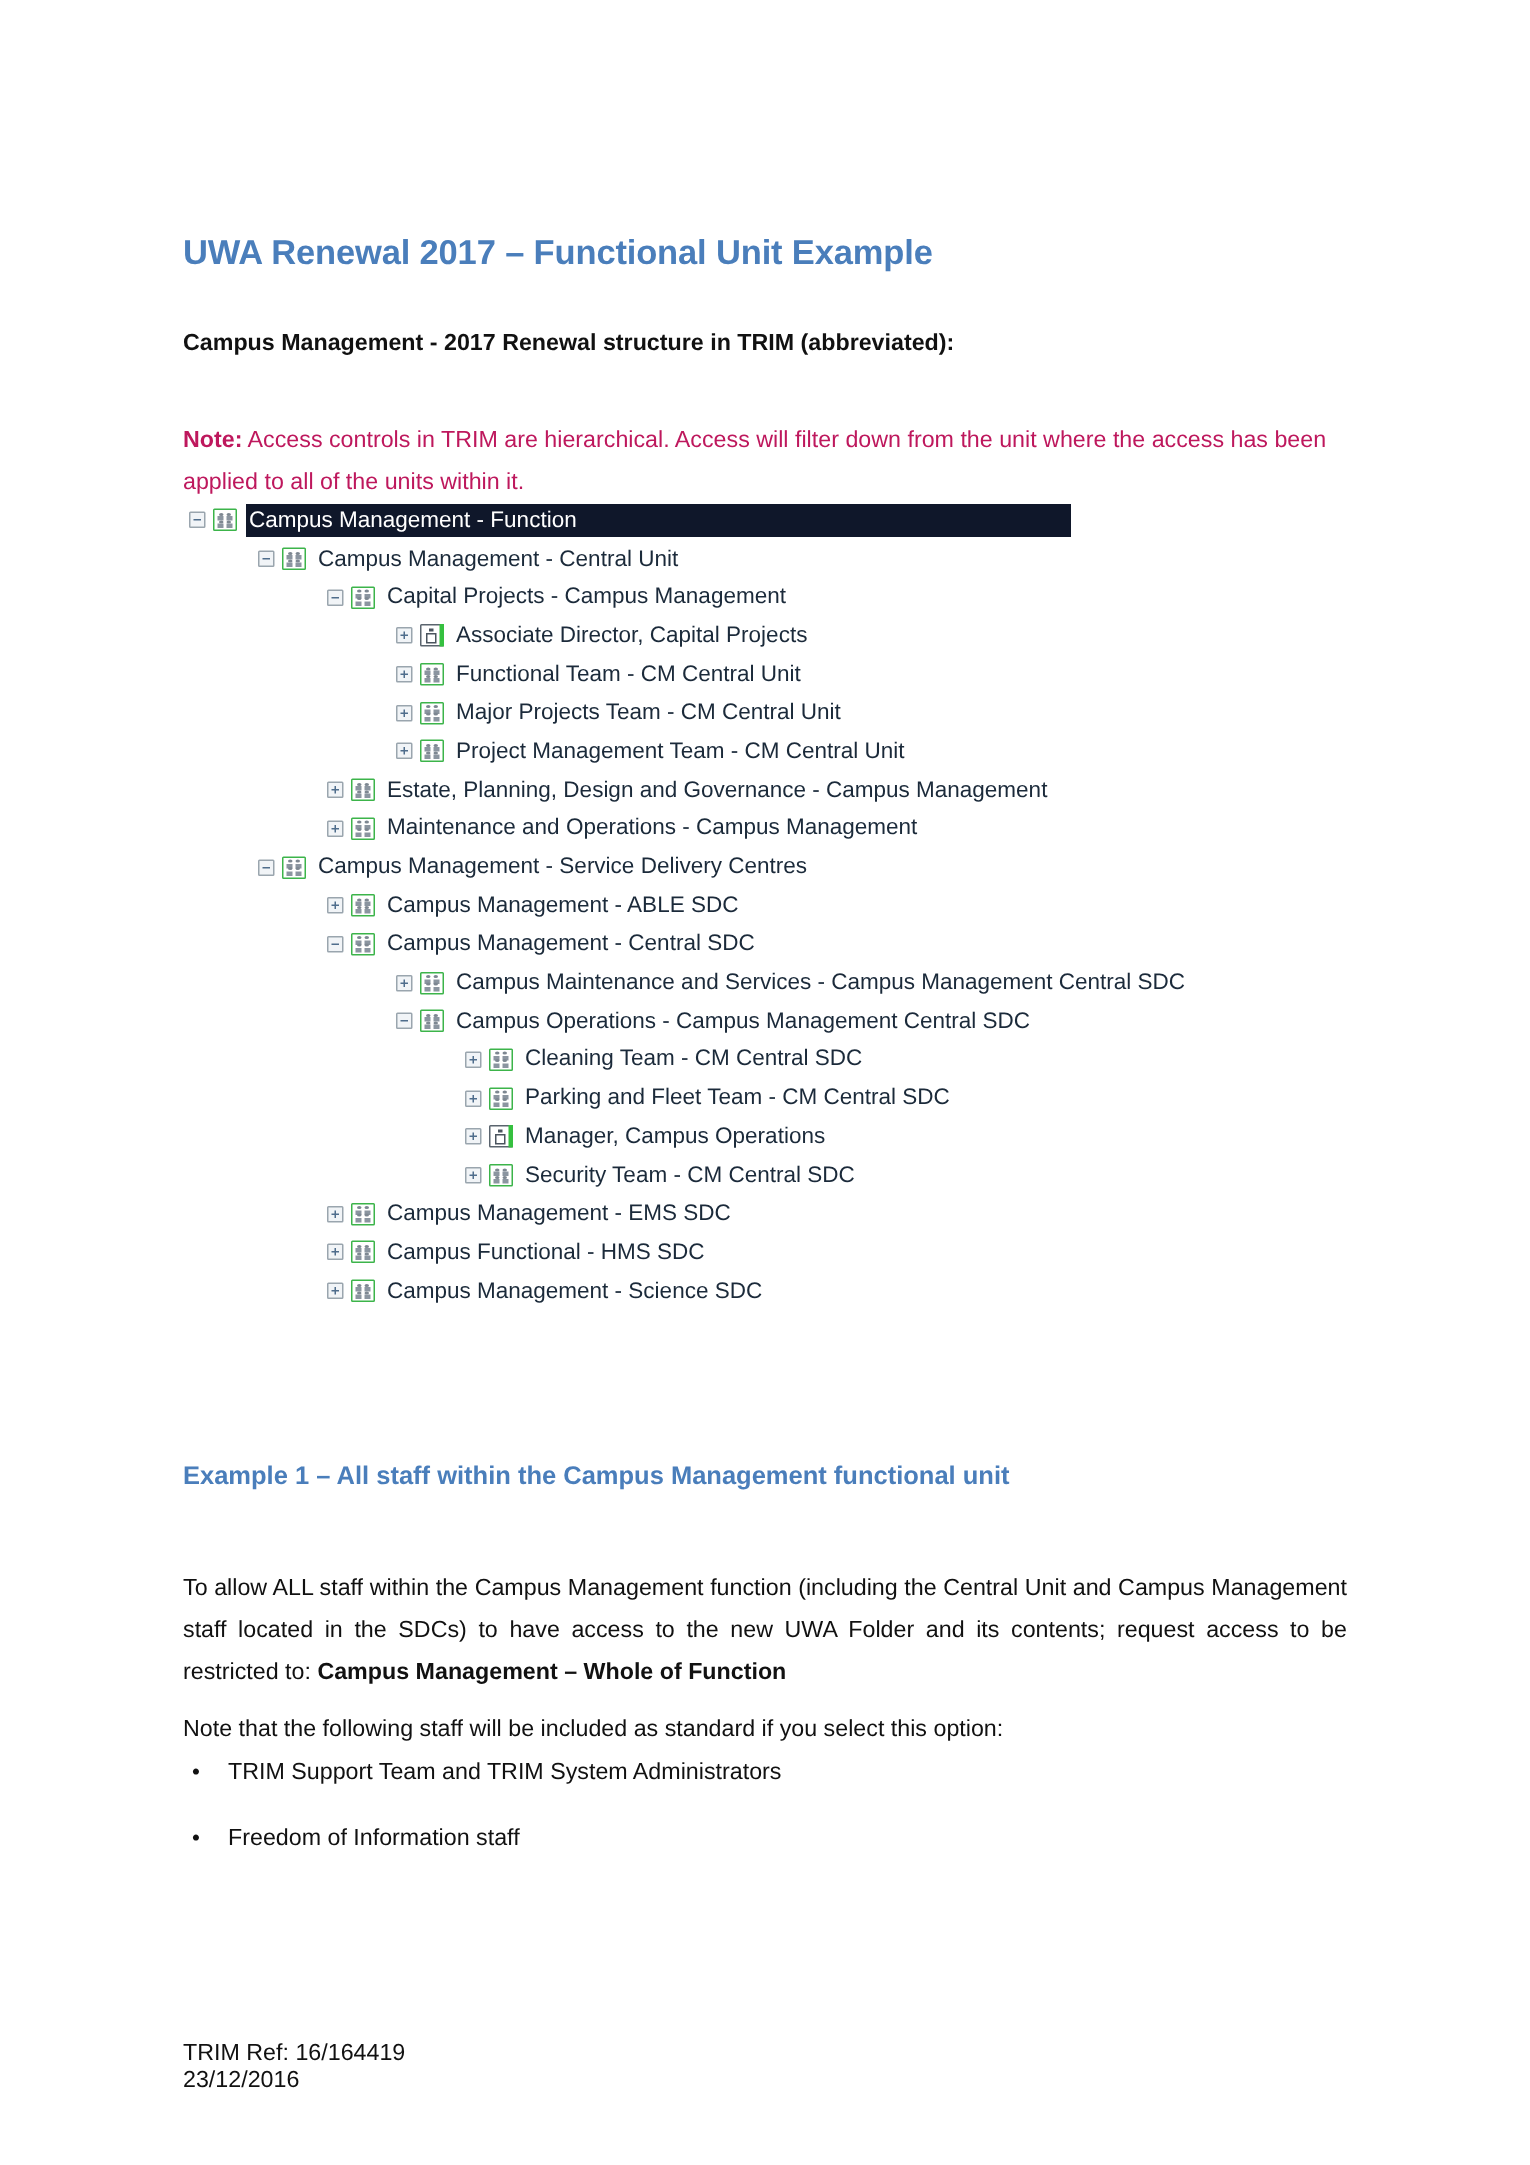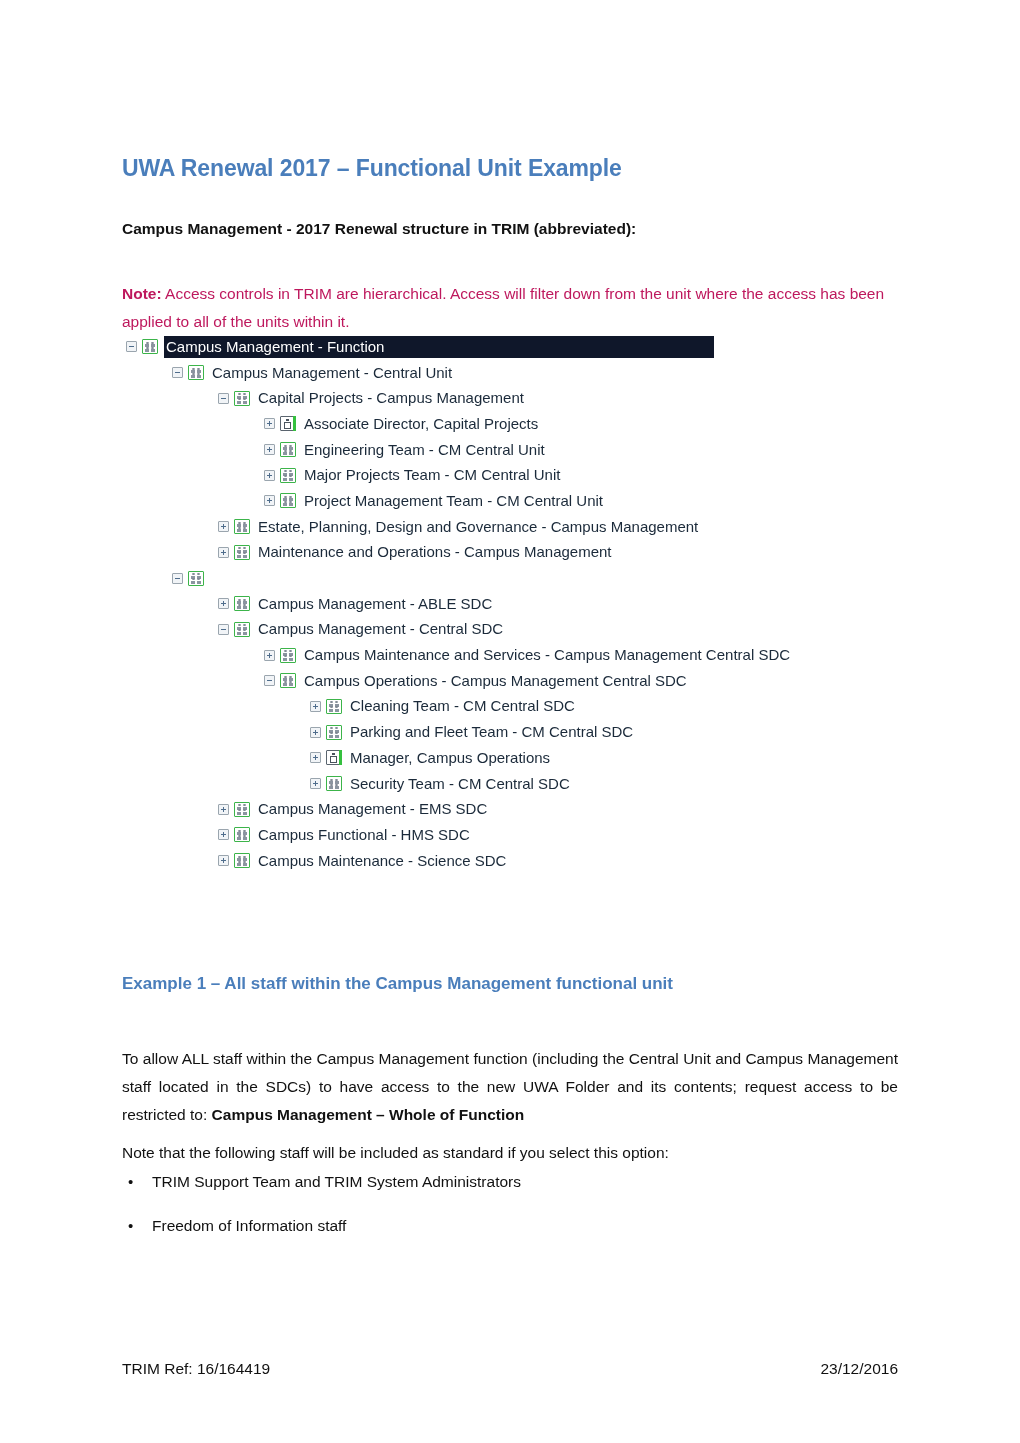--- a/index.html
+++ b/index.html
@@ -252,20 +252,21 @@
 
   .footer {
     position: absolute;
     left: 122px;
     top: 1360px;
     width: 776px;
     font-size: 15.5px;
     color: #111111;
     display: flex;
     justify-content: space-between;
+    flex-direction: column;
   }
 </style>
 </head>
 <body>
 
 <div class="page">
 
   <h1 class="doc-title">UWA Renewal 2017 – Functional Unit Example</h1>
 
   <div class="subhead-bold">Campus Management - 2017 Renewal structure in TRIM (abbreviated):</div>
@@ -336,21 +337,21 @@
         <span class="icon-group">
           <i class="h h1"></i>
           <i class="p1"></i>
           <i class="h h2"></i>
           <i class="p2"></i>
           <i class="h h3"></i>
           <i class="p3"></i>
           <i class="h h4"></i>
           <i class="p4"></i>
         </span>
-        <span class="tree-label">Engineering Team - CM Central Unit</span>
+        <span class="tree-label">Functional Team - CM Central Unit</span>
       </div>
       <div class="tree-row">
         <span class="tree-indent" style="width: 144px;"></span>
         <span class="expander plus"></span>
         <span class="icon-group">
           <i class="h h1"></i>
           <i class="p1"></i>
           <i class="h h2"></i>
           <i class="p2"></i>
           <i class="h h3"></i>
@@ -411,20 +412,21 @@
         <span class="icon-group">
           <i class="h h1"></i>
           <i class="p1"></i>
           <i class="h h2"></i>
           <i class="p2"></i>
           <i class="h h3"></i>
           <i class="p3"></i>
           <i class="h h4"></i>
           <i class="p4"></i>
         </span>
+        <span class="tree-label">Campus Management - Service Delivery Centres</span>
       </div>
       <div class="tree-row">
         <span class="tree-indent" style="width: 98px;"></span>
         <span class="expander plus"></span>
         <span class="icon-group">
           <i class="h h1"></i>
           <i class="p1"></i>
           <i class="h h2"></i>
           <i class="p2"></i>
           <i class="h h3"></i>
@@ -570,21 +572,21 @@
         <span class="icon-group">
           <i class="h h1"></i>
           <i class="p1"></i>
           <i class="h h2"></i>
           <i class="p2"></i>
           <i class="h h3"></i>
           <i class="p3"></i>
           <i class="h h4"></i>
           <i class="p4"></i>
         </span>
-        <span class="tree-label">Campus Maintenance - Science SDC</span>
+        <span class="tree-label">Campus Management - Science SDC</span>
       </div>
     </div>
 
   <h2 class="section-head">Example 1 – All staff within the Campus Management functional unit</h2>
 
   <p class="body-para">
     <span>To allow ALL staff within the Campus Management function (including the Central Unit and Campus Management staff located in the SDCs) to have access to the new UWA Folder and its contents; request access to be restricted to: </span><b>Campus Management –  Whole of Function</b>
   </p>
 
   <p class="body-para-2">Note that the following staff will be included as standard if you select this option:</p>

